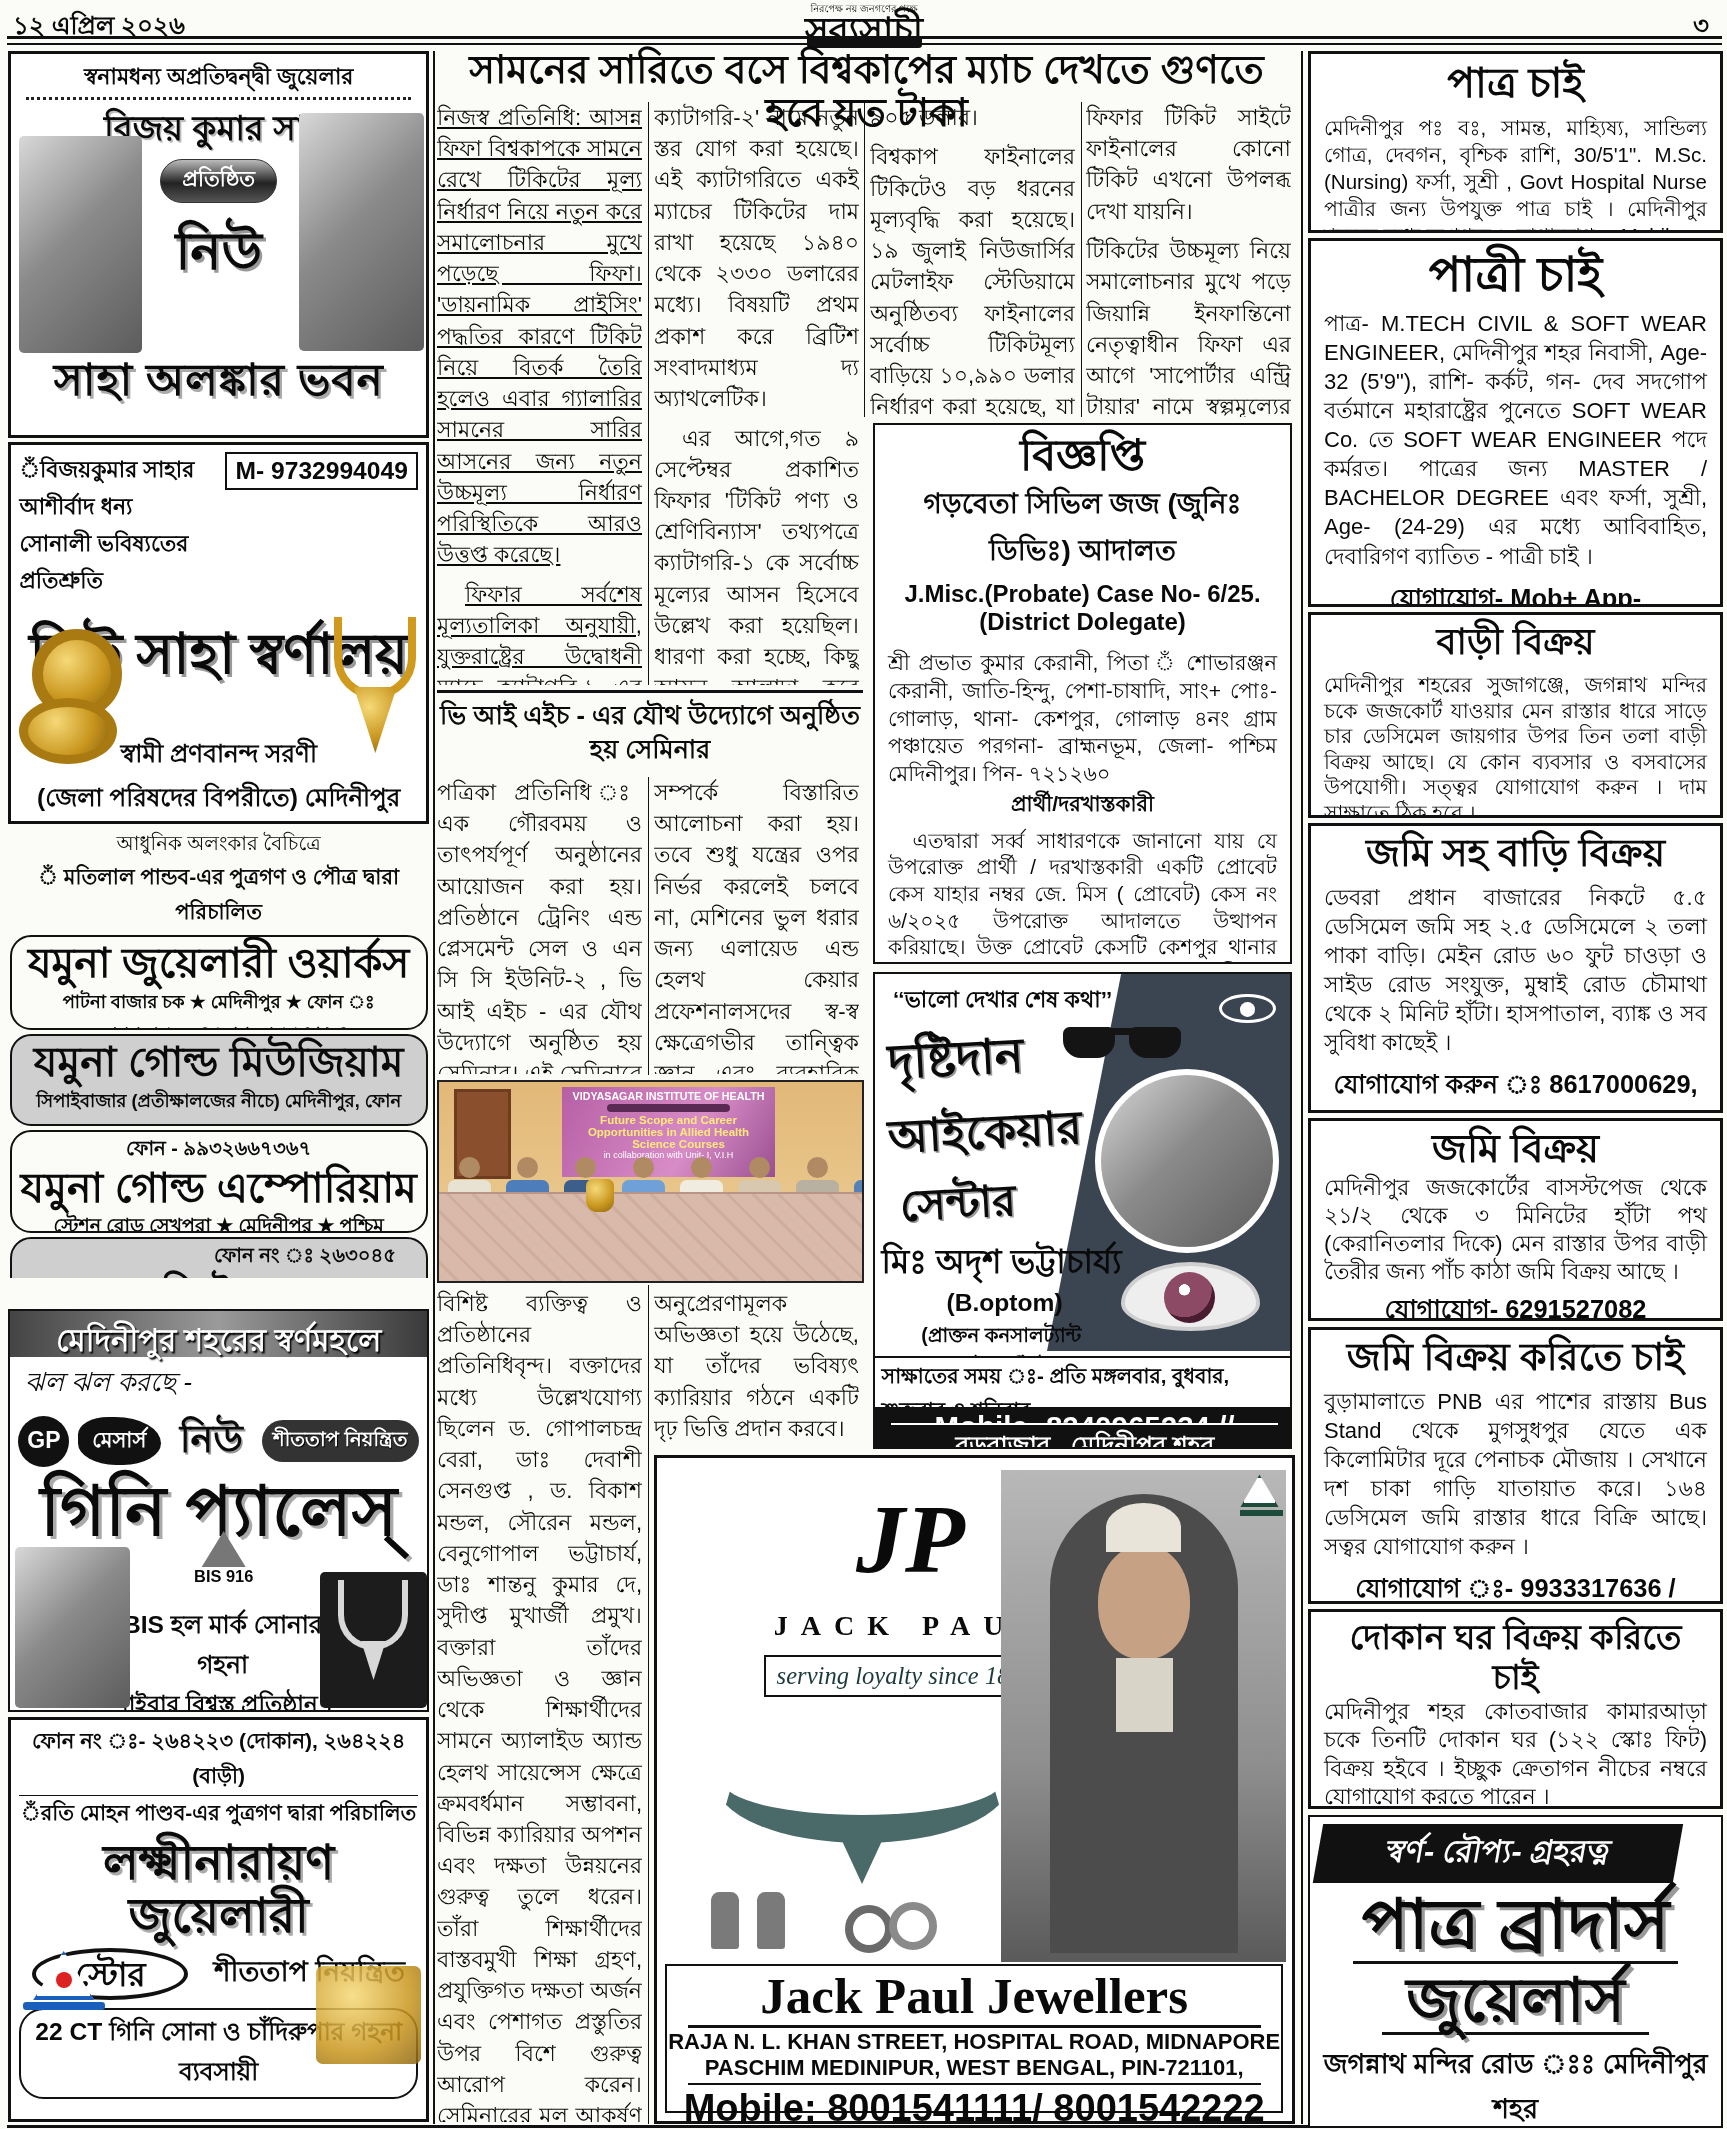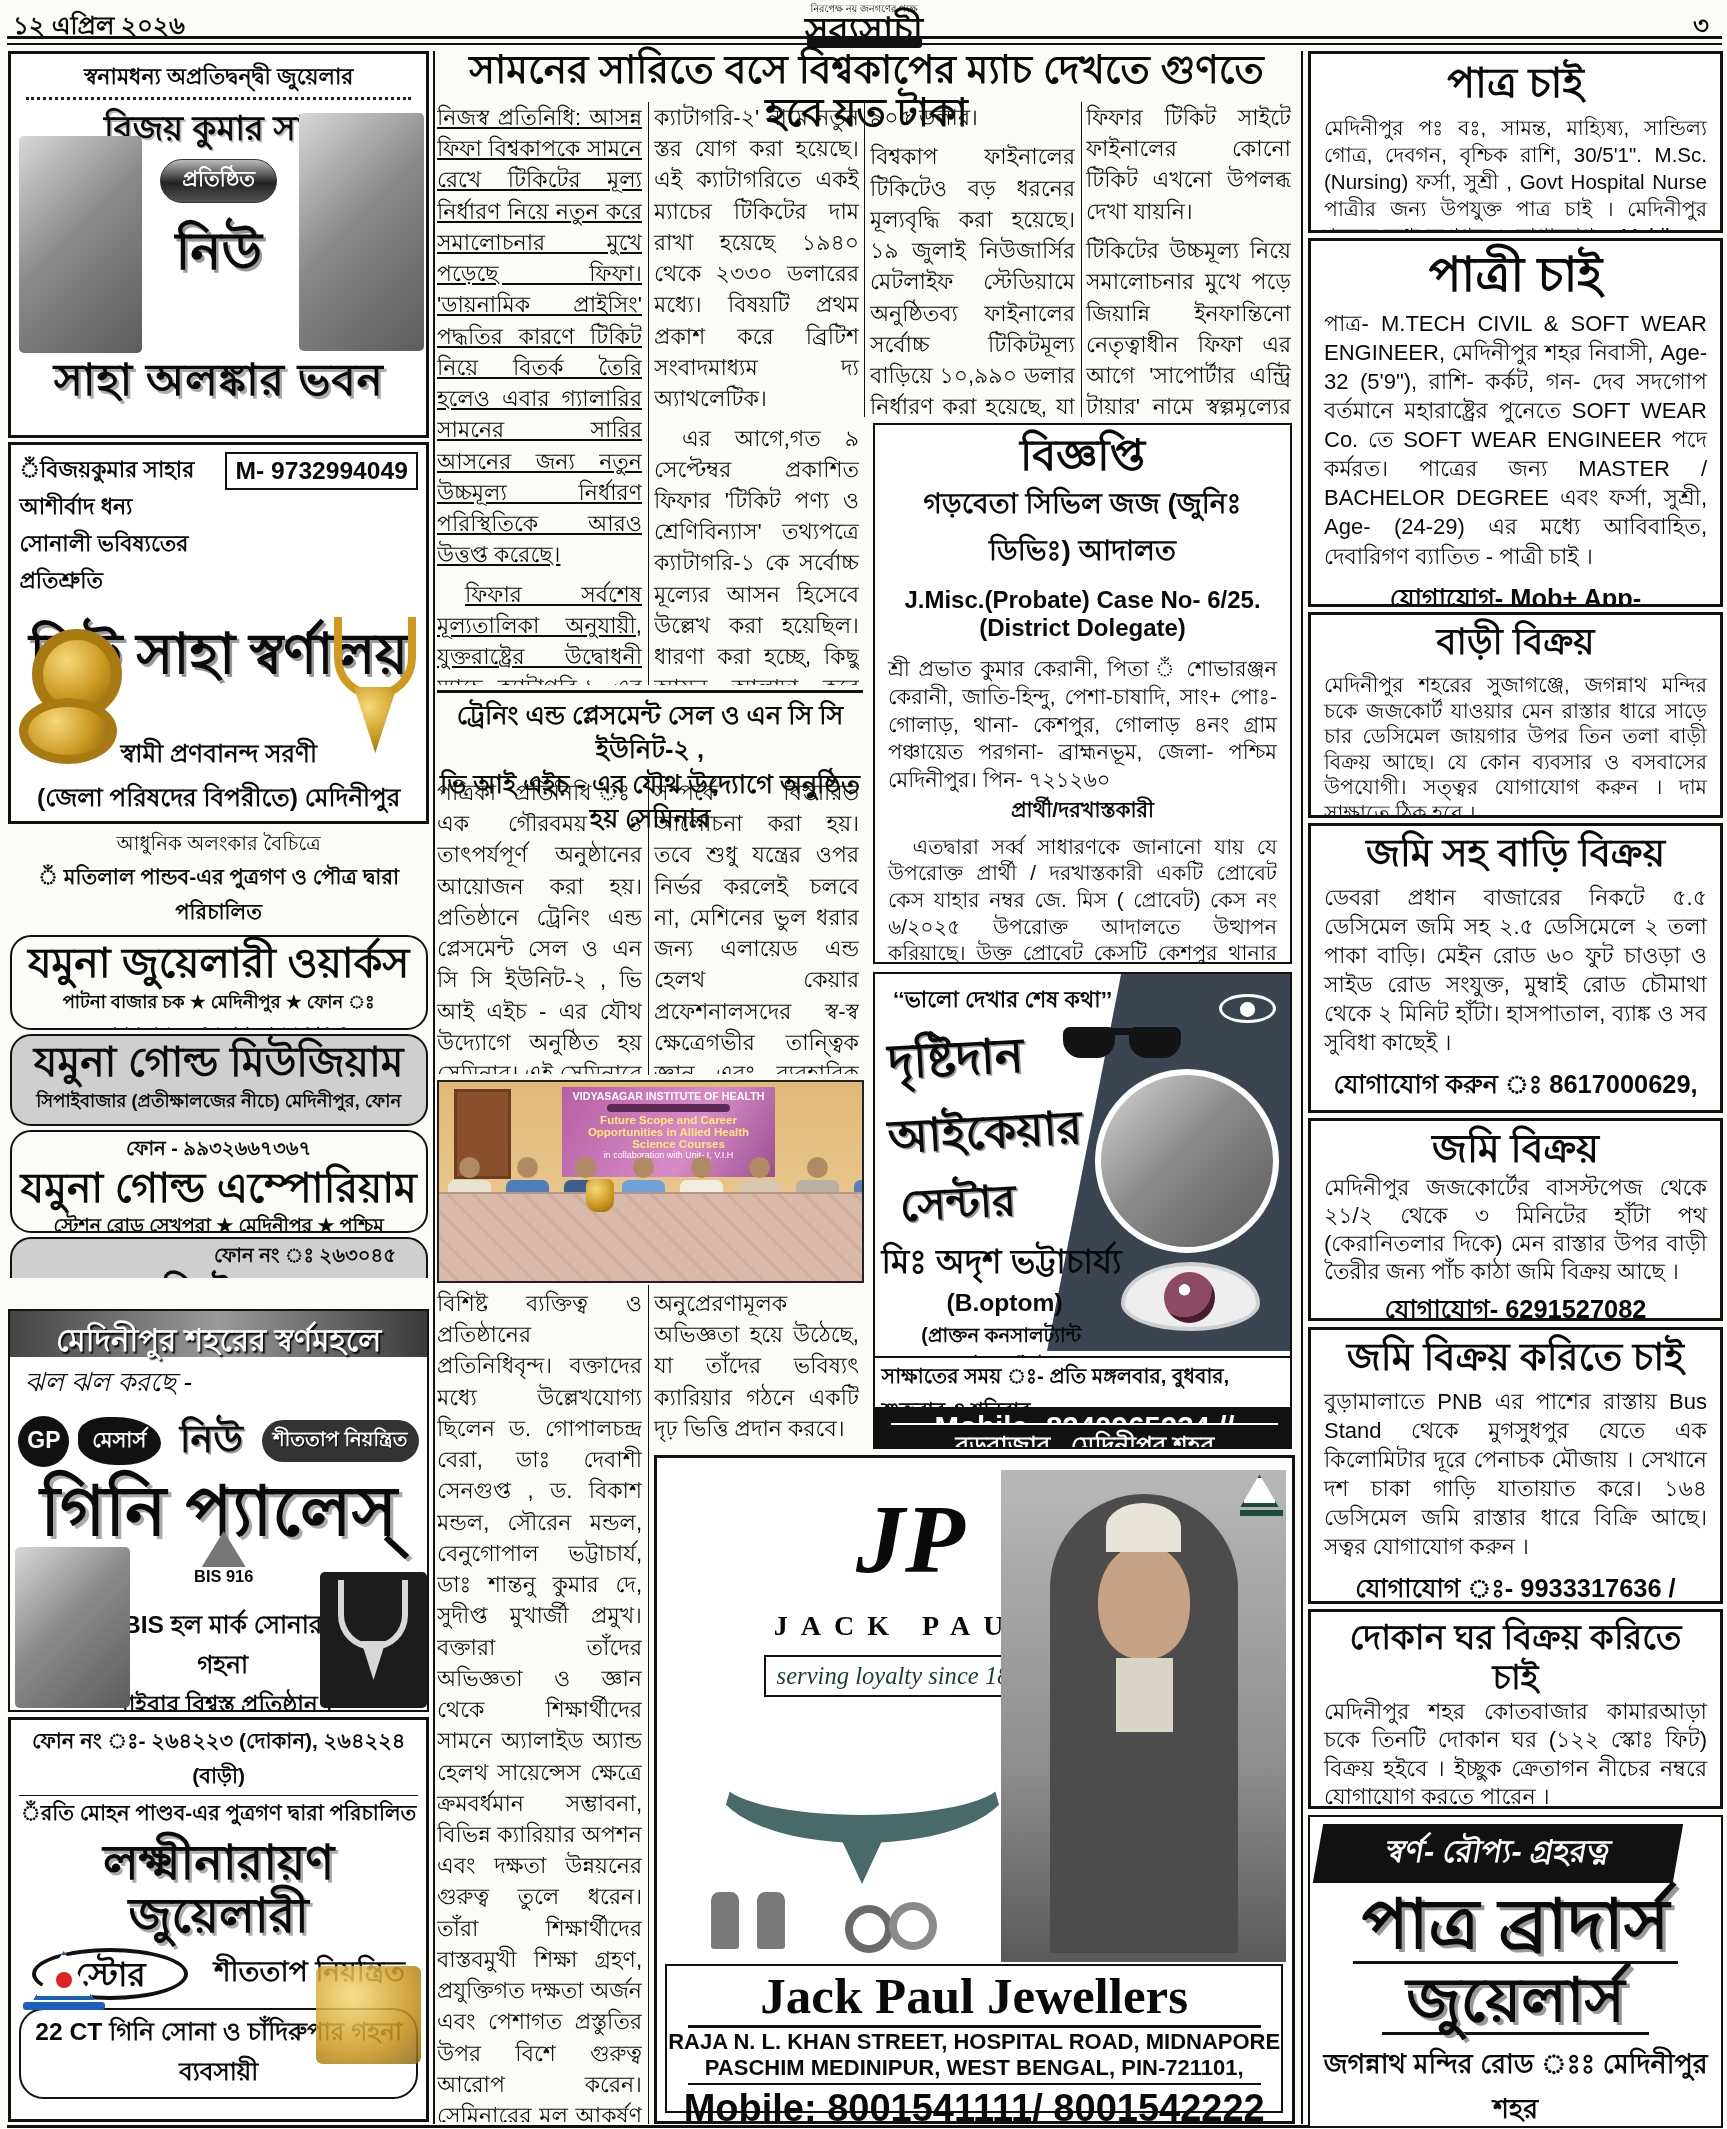--- a/index.html
+++ b/index.html
@@ -175,21 +175,20 @@
     <p class="para0">বিশ্বকাপ ফাইনালের টিকিটেও বড় ধরনের মূল্যবৃদ্ধি করা হয়েছে। ১৯ জুলাই নিউজার্সির মেটলাইফ স্টেডিয়ামে অনুষ্ঠিতব্য ফাইনালের সর্বোচ্চ টিকিটমূল্য বাড়িয়ে ১০,৯৯০ ডলার নির্ধারণ করা হয়েছে, যা আগে ছিল ৮৬৮০ ডলার। এছাড়া ক্যাটাগরি-২ টিকিটের দাম বেড়ে দাঁড়িয়েছে ৭৩৮০ ডলার এবং ক্যাটাগরি-৩ টিকিটের মূল্য নির্ধারণ করা হয়েছে ৫৭৮৫ ডলার।</p>
 
   </div>
   <div class="abs col" style="left:1086px;top:102px;width:205px;height:315px;">
     <p class="para0">ফিফার টিকিট সাইটে ফাইনালের কোনো টিকিট এখনো উপলব্ধ দেখা যায়নি।</p>
     <p class="para0">টিকিটের উচ্চমূল্য নিয়ে সমালোচনার মুখে পড়ে জিয়ান্নি ইনফান্তিনো নেতৃত্বাধীন ফিফা এর আগে 'সাপোর্টার এন্ট্রি টায়ার' নামে স্বল্পমূল্যের একটি ক্যাটাগরি চালু করেছিল, যেখানে কিছু টিকিট ৬০ ডলারে বিক্রি করা হয়। তবে সাম্প্রতিক বিক্রিতে এই টিকিট পাওয়া যায়নি, যা নিয়েও তৈরি হয়েছে নতুন প্রশ্ন।</p>
   </div>
 
   <div class="abs hr" style="left:437px;top:690px;width:426px;height:2.5px;"></div>
   <div class="abs c b" style="left:437px;top:698px;width:426px;font-size:25.4px;line-height:1.35;">
-    <div>ট্রেনিং এন্ড প্লেসমেন্ট সেল ও এন সি সি ইউনিট-২ ,</div>
     <div>ভি আই এইচ - এর যৌথ উদ্যোগে অনুষ্ঠিত হয়  সেমিনার</div>
   </div>
   <div class="abs col" style="left:437px;top:777px;width:205px;height:297px;">পত্রিকা প্রতিনিধি ঃ এক গৌরবময় ও তাৎপর্যপূর্ণ অনুষ্ঠানের আয়োজন করা হয়। প্রতিষ্ঠানে ট্রেনিং এন্ড প্লেসমেন্ট সেল ও এন সি সি ইউনিট-২ , ভি আই এইচ - এর যৌথ উদ্যোগে অনুষ্ঠিত হয় সেমিনার। এই সেমিনারে সভাপতিত্ব করেন সুকুমার ঘোষ, ভাইস চেয়ারম্যান। তাঁর মূল্যবান বক্তব্যে শিক্ষার্থীদের ভবিষ্যৎ পরিকল্পনা ও সঠিক দিশা নর্ধারণে গুরুত্বপূর্ণ দিকনর্দেশনা উঠে আসে। অনুষ্ঠানে উপস্থিত ছিলেন স্বাস্থ্য পরিষেবা ক্ষেত্রের বিভিন্ন</div>
   <div class="abs col" style="left:654px;top:777px;width:205px;height:297px;">সম্পর্কে বিস্তারিত আলোচনা করা হয়। তবে শুধু যন্ত্রের ওপর নির্ভর করলেই চলবে না, মেশিনের ভুল ধরার জন্য এলায়েড এন্ড হেলথ কেয়ার প্রফেশনালসদের স্ব-স্ব ক্ষেত্রেগভীর তান্ত্বিক জ্ঞান এবং ব্যবহারিক দক্ষতা থাকা একান্ত জরুরি। মেশিন ও ভুল করতে পারে। সঠিক রোগ নির্ণয়ের জন্য রিপিট টেস্ট কোয়ালিটি কন্টোলেরই একটি অবিচ্ছেদ্য অংশ। সার্বিকভাবে, এই সেমিনারটি শিক্ষার্থীদের জন্য এক অন্যান্য শিক্ষনীয় ও</div>
 
   <div class="abs" style="left:437px;top:1080px;width:427px;height:203px;border:2.5px solid #222;background:linear-gradient(#e2b878 0%,#e8c58a 55%,#d8b8a8 56%,#cfa898 100%);overflow:hidden;">
     <div class="abs" style="left:14.7px;top:6.6px;width:57px;height:90px;background:#8a4f2d;border:3.3px solid #6e3c20;"></div>
     <div class="abs c" style="left:123px;top:4.9px;width:213px;height:90px;background:linear-gradient(120deg,#b65fa5,#d88cc6 60%,#9a4f92);color:#fff;padding-top:3.3px;">
       <div style="font-size:10.7px;font-weight:bold;">VIDYASAGAR INSTITUTE OF HEALTH</div>
       <div style="width:123px;height:8.2px;background:#5a2a55;border-radius:4.9px;margin:1.6px auto;"></div>
@@ -215,21 +214,21 @@
 
   <div class="abs col" style="left:437px;top:1288px;width:205px;height:834px;">
     <p class="para0">বিশিষ্ট ব্যক্তিত্ব ও প্রতিষ্ঠানের প্রতিনিধিবৃন্দ। বক্তাদের মধ্যে উল্লেখযোগ্য ছিলেন ড. গোপালচন্দ্র বেরা, ডাঃ দেবাশী সেনগুপ্ত , ড. বিকাশ মন্ডল, সৌরেন মন্ডল, বেনুগোপাল ভট্টাচার্য, ডাঃ শান্তনু কুমার দে, সুদীপ্ত মুখার্জী প্রমুখ। বক্তারা তাঁদের অভিজ্ঞতা ও জ্ঞান থেকে শিক্ষার্থীদের সামনে অ্যালাইড অ্যান্ড হেলথ সায়েন্সেস ক্ষেত্রে ক্রমবর্ধমান সম্ভাবনা, বিভিন্ন ক্যারিয়ার অপশন এবং দক্ষতা উন্নয়নের গুরুত্ব তুলে ধরেন। তাঁরা শিক্ষার্থীদের বাস্তবমুখী শিক্ষা গ্রহণ, প্রযুক্তিগত দক্ষতা অর্জন এবং পেশাগত প্রস্তুতির উপর বিশে গুরুত্ব আরোপ করেন। সেমিনারের মূল আকর্ষণ ও আলোচিত বিষয়সমূহ, পেশাগত মর্যাদা ও আইনি সুরক্ষা।</p>
 
   </div>
   <div class="abs col" style="left:654px;top:1288px;width:205px;height:161px;">অনুপ্রেরণামূলক অভিজ্ঞতা হয়ে উঠেছে, যা তাঁদের ভবিষ্যৎ ক্যারিয়ার গঠনে একটি দৃঢ় ভিত্তি প্রদান করবে।</div>
 
   <div class="abs box" style="left:873px;top:423px;width:419px;height:541px;border-width:2.5px;padding:6.6px 13px;">
     <div class="c b serif" style="font-size:43px;line-height:1.1;">বিজ্ঞপ্তি</div>
     <div class="c b" style="font-size:28px;margin-top:3.3px;">গড়বেতা সিভিল জজ (জুনিঃ ডিভিঃ) আদালত</div>
-    <div class="c b" style="font-size:24px;margin-top:10px;">J.Misc.(Probate) Case No- 6/25.</div>
+    <div class="c b" style="font-size:24px;margin-top:4px;">J.Misc.(Probate) Case No- 6/25.</div>
     <div class="c b" style="font-size:24px;">(District Dolegate)</div>
     <div class="j" style="font-size:21px;line-height:1.32;margin-top:13px;">শ্রী প্রভাত কুমার কেরানী, পিতা ঁ শোভারঞ্জন কেরানী, জাতি-হিন্দু, পেশা-চাষাদি, সাং+ পোঃ- গোলাড়, থানা- কেশপুর, গোলাড় ৪নং গ্রাম পঞ্চায়েত পরগনা- ব্রাহ্মনভূম, জেলা- পশ্চিম মেদিনীপুর। পিন- ৭২১২৬০</div>
     <div class="c b" style="font-size:21px;">প্রার্থী/দরখাস্তকারী</div>
     <div class="j" style="font-size:20.5px;line-height:1.3;margin-top:4.9px;text-indent:24.6px;">এতদ্বারা সর্ব্ব সাধারণকে জানানো যায় যে উপরোক্ত প্রার্থী / দরখাস্তকারী একটি প্রোবেট কেস যাহার নম্বর জে. মিস ( প্রোবেট) কেস নং ৬/২০২৫ উপরোক্ত আদালতে উত্থাপন করিয়াছে। উক্ত প্রোবেট কেসটি কেশপুর থানার গোলাড় গ্রামের জনৈক শোভারঞ্জন কেরানী গত ইংরাজী ০৫/১০/২০১৫ তারিখে মেদিনীপুর D.S.R. অফিসের Book-III এর ২০১৫ সালের ৩৫ নম্বর রেজিস্ট্রি “উইল পত্র” এর প্রোবেট প্রাপ্ত হইবার জন্য। উক্ত উইলের Execeefor শ্রী প্রভাত কুমার কেরানী।</div>
 
   </div>
 
   <div class="abs" style="left:873px;top:972px;width:419px;height:477px;border:2.5px solid #111;background:#fff;overflow:hidden;">
     <div class="abs" style="left:172px;top:0;width:247px;height:377px;background:#3b4552;clip-path:polygon(30% 0,100% 0,100% 100%,0 100%);"></div>
     <div class="abs" style="left:344px;top:19.7px;width:57px;height:33px;">

